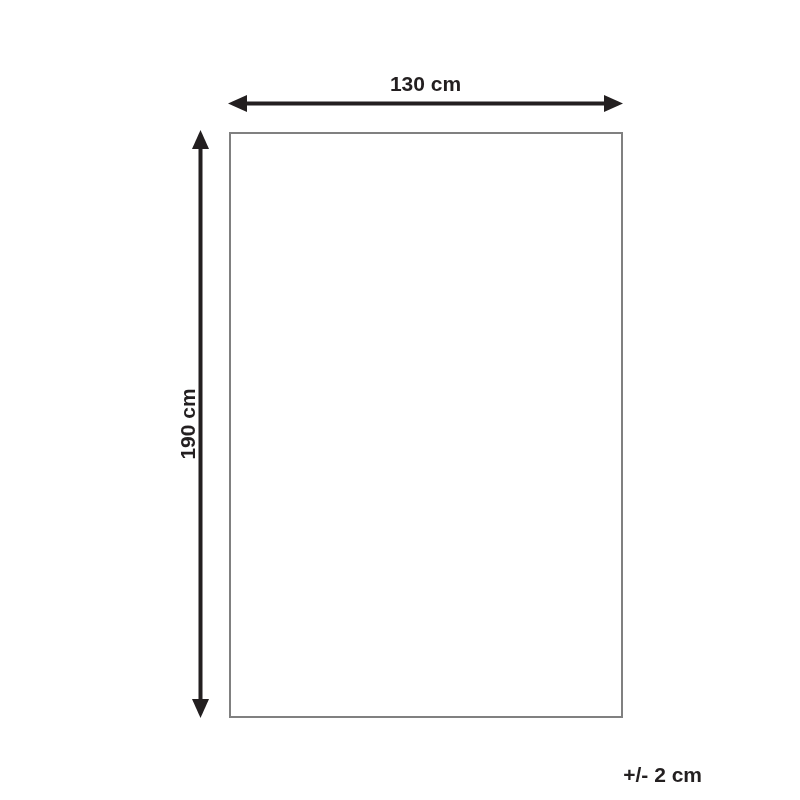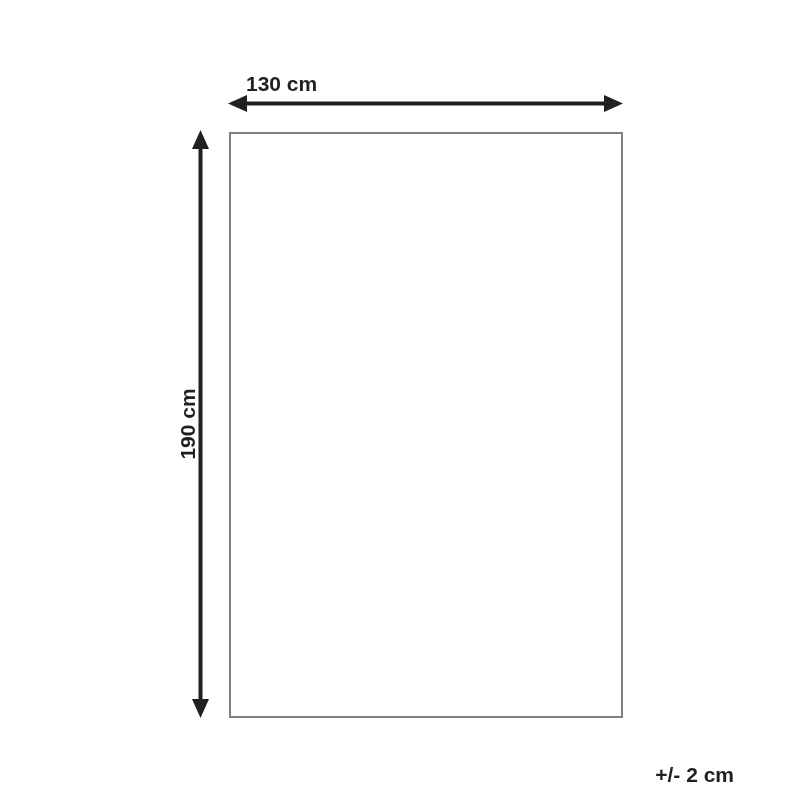--- a/index.html
+++ b/index.html
@@ -21,35 +21,34 @@
     top: 0;
   }
   .dim-label {
     position: absolute;
     font-weight: bold;
     font-size: 21px;
     color: #231f20;
     white-space: nowrap;
   }
   .width-label {
-    left: 246px;
+    left: 229px;
     top: 72px;
     width: 393px;
-    text-align: left;
+    text-align: center;
   }
   .height-label {
     left: 188px;
     top: 424px;
     transform: translate(-50%, -50%) rotate(-90deg);
   }
   .tolerance-label {
     left: 702px;
     top: 763px;
     transform: translateX(-100%);
-    margin-left: 32px;
   }
 </style>
 </head>
 <body>
 
 <div class="canvas">
 
   <svg class="diagram-svg" width="800" height="800" viewBox="0 0 800 800">
 
     <rect x="230" y="133" width="392" height="584" fill="#ffffff" stroke="#808080" stroke-width="2"></rect>

